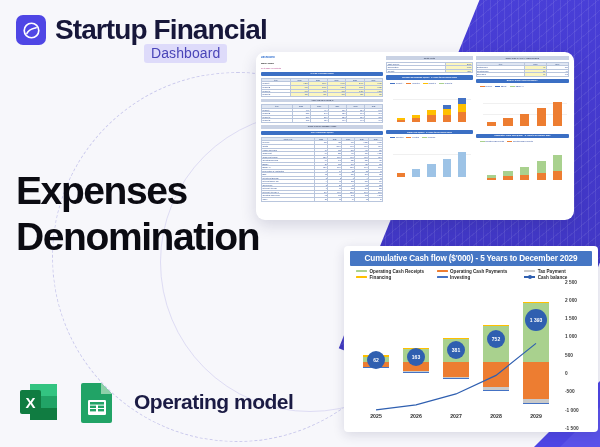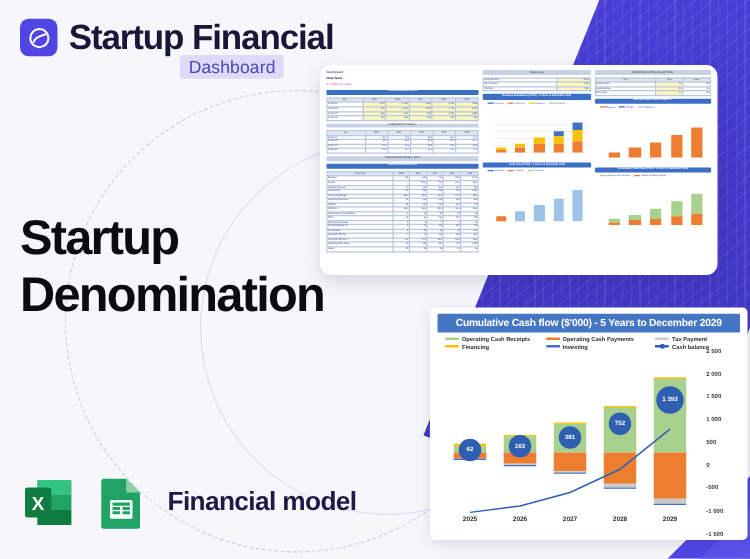--- a/index.html
+++ b/index.html
@@ -276,21 +276,21 @@
       <circle cx="12" cy="12" r="9.2" fill="none" stroke="#ffffff" stroke-width="2.1"></circle>
       <path d="M6.2 15.6 C9 9.6 15 9.6 17.8 8.4" fill="none" stroke="#ffffff" stroke-width="2.1" stroke-linecap="round"></path>
       <path d="M6.2 15.6 C7.6 13 10 11.6 12 11.2" fill="none" stroke="#4f46e5" stroke-width="0"></path>
     </svg>
   </div>
   <div class="brand-name">Startup Financial</div>
 </div>
 <div class="brand-sub">Dashboard</div>
 
 <div class="headline">
-  <div>Startup</div>
+  <div>Expenses</div>
   <div>Denomination</div>
 </div>
 
 <div class="footer-row">
   <div class="icon-excel">
     <svg width="46" height="46" viewBox="0 0 46 46" aria-hidden="true">
       <rect x="14" y="5" width="27" height="36" rx="1.5" fill="#21A366"></rect>
       <rect x="14" y="5" width="27" height="12" fill="#33C481"></rect>
       <rect x="14" y="17" width="27" height="12" fill="#21A366"></rect>
       <rect x="14" y="29" width="27" height="12" fill="#107C41"></rect>
@@ -303,21 +303,21 @@
       <path d="M8 4 h18 l11 11 v27 a2 2 0 0 1-2 2 H8 a2 2 0 0 1-2-2 V6 a2 2 0 0 1 2-2z" fill="#21A366"></path>
       <path d="M26 4 l11 11 h-11z" fill="#8ED1A9"></path>
       <rect x="13" y="21" width="18" height="15" rx="1.2" fill="#ffffff"></rect>
       <rect x="15" y="23" width="14" height="2.6" fill="#21A366"></rect>
       <rect x="15" y="26.6" width="6" height="2.4" fill="#21A366"></rect>
       <rect x="23" y="26.6" width="6" height="2.4" fill="#21A366"></rect>
       <rect x="15" y="30" width="6" height="2.4" fill="#21A366"></rect>
       <rect x="23" y="30" width="6" height="2.4" fill="#21A366"></rect>
     </svg>
   </div>
-  <div class="footer-label">Financial model</div>
+  <div class="footer-label">Operating model</div>
 </div>
 
 <div class="dash-card">
   <div class="dash-grid">
 
     <div class="dash-col">
       <div class="dt">Dashboard</div>
       <div class="dt-sub">Model Name</div>
       <div class="dt-link">Go to Table of Contents</div>
       <div class="bluebar">SALES VOLUME UNITS</div>

